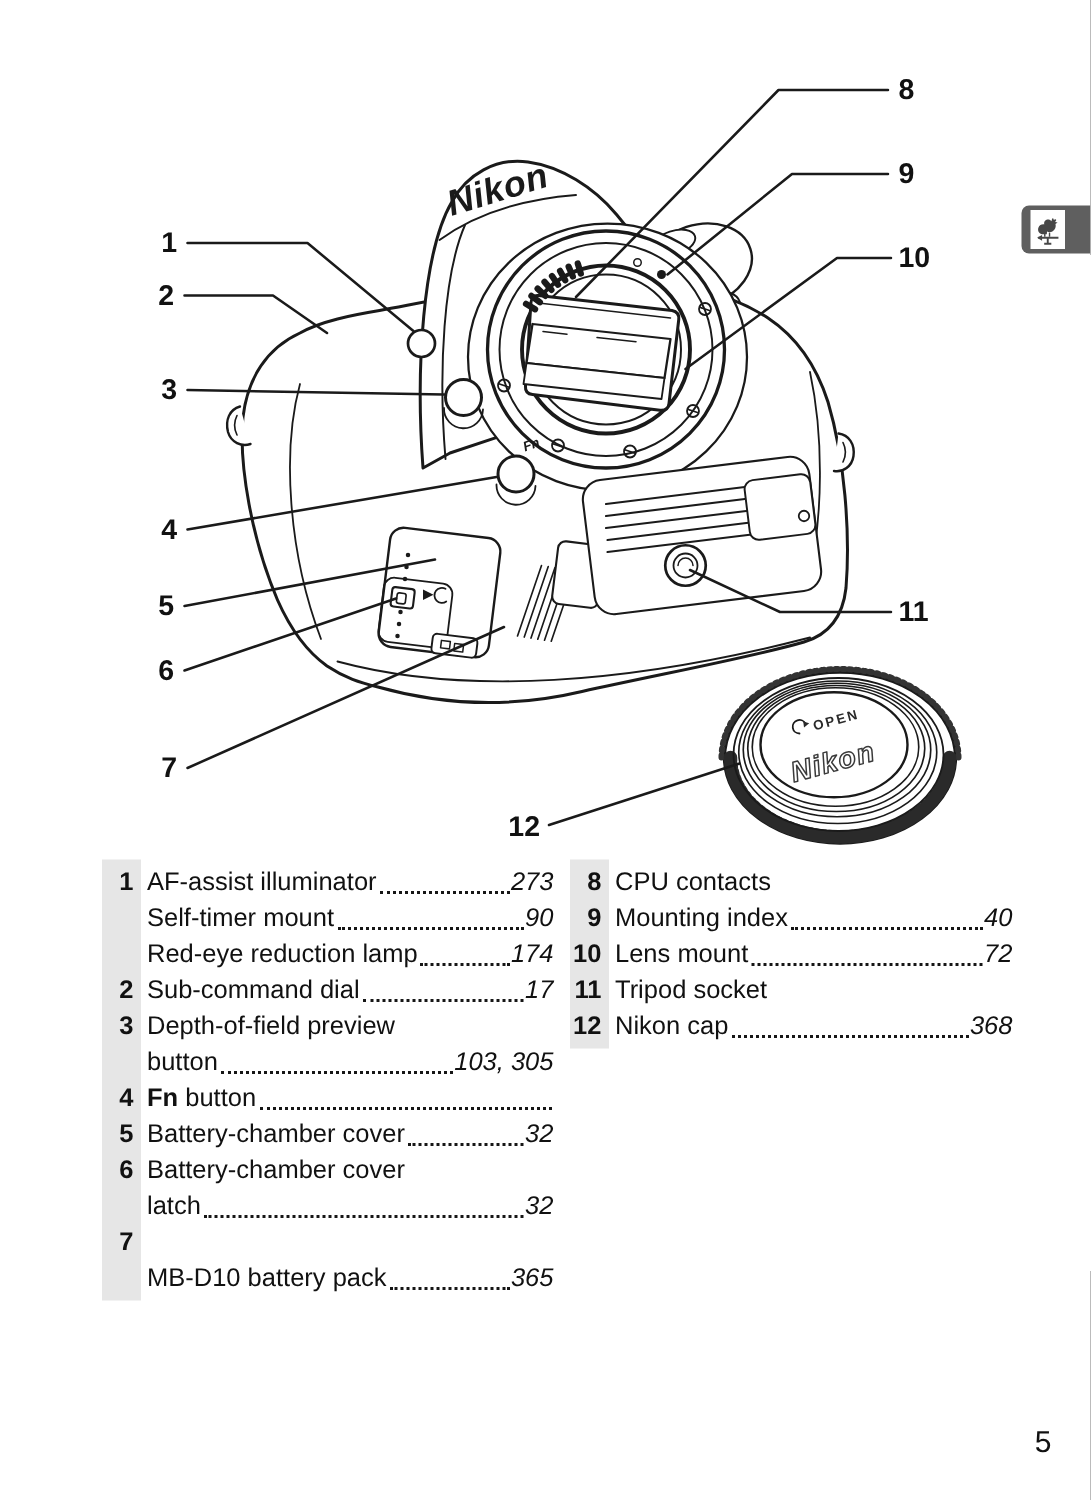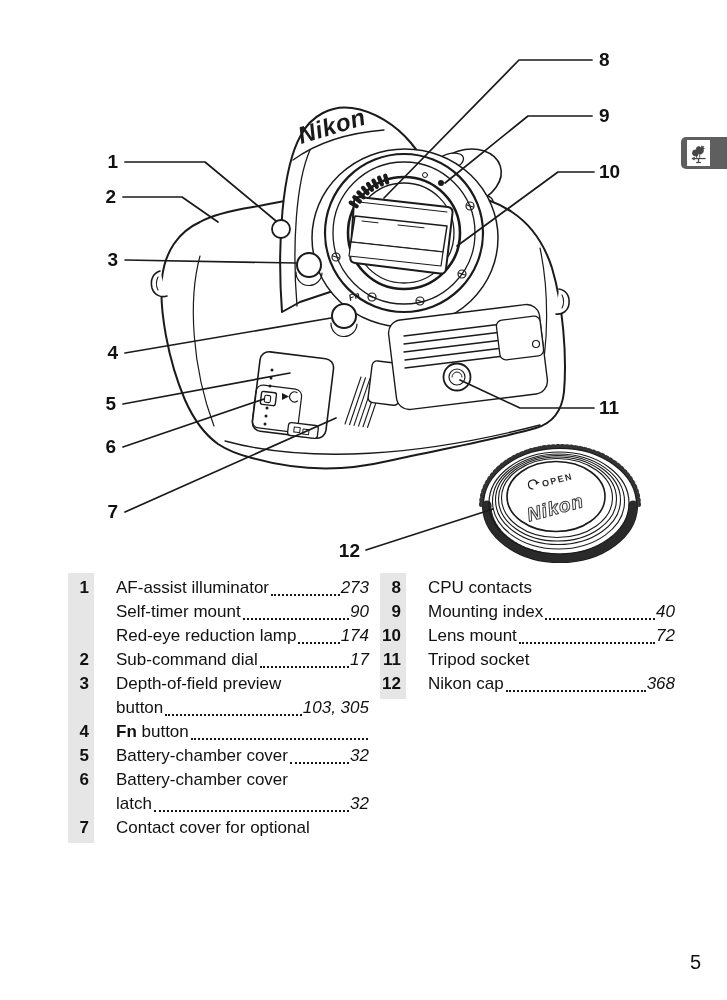--- a/index.html
+++ b/index.html
@@ -23,21 +23,21 @@
   .callout{font:700 19px "Liberation Sans",sans-serif;fill:#111;}
   .cam-logo{font:italic 700 24px "Liberation Sans",sans-serif;fill:#1a1a1a;letter-spacing:.5px;}
   .cap-logo{font:italic 700 19px "Liberation Sans",sans-serif;fill:none;stroke:#3a3a3a;stroke-width:1;letter-spacing:1px;}
   .cap-open{font:700 9px "Liberation Sans",sans-serif;fill:#2a2a2a;letter-spacing:1.5px;}
   .fn-label{font:italic 700 9px "Liberation Sans",sans-serif;fill:#1a1a1a;}
   
   .legend-col{position:absolute;font-size:17px;line-height:24px;}
   .legend-col .strip{position:absolute;left:0;top:-3px;width:26px;height:calc(100% + 6px);background:#e6e6e6;}
   .lrow{display:flex;align-items:baseline;position:relative;}
   .num{flex:0 0 26px;box-sizing:border-box;text-align:right;padding-right:5px;font-weight:700;}
-  .lbl{margin-left:22px;white-space:nowrap;}
+  .lbl{margin-left:4px;white-space:nowrap;}
   .lbl b{font-weight:700;}
   .dots{flex:1 1 auto;align-self:flex-end;height:0;border-bottom:2.4px dotted #161616;margin:0 1px 4px 2px;min-width:8px;}
   .pg{white-space:nowrap;font-style:italic;}
   .page-number{position:absolute;right:26px;bottom:26px;font-size:20px;}
 </style>
 </head>
 <body>
 
 <div class="page">
 
@@ -305,21 +305,26 @@
         <span class="lbl">Battery-chamber cover</span>
       </div>
     <div class="lrow">
         <span class="num"></span>
         <span class="lbl">latch</span>
         <span class="dots"></span>
         <span class="pg">32</span>
       </div>
     <div class="lrow">
         <span class="num">7</span>
-        <span class="lbl">Contact cover for optional</span>
+      </div>
+    <div class="lrow">
+        <span class="num"></span>
+        <span class="lbl">MB-D10 battery pack</span>
+        <span class="dots"></span>
+        <span class="pg">365</span>
       </div>
   </div>
 
   <div class="legend-col" style="left:380px;top:576px;width:295px;">
     <div class="strip"></div>
     <div class="lrow">
         <span class="num">8</span>
         <span class="lbl">CPU contacts</span>
       </div>
     <div class="lrow">

